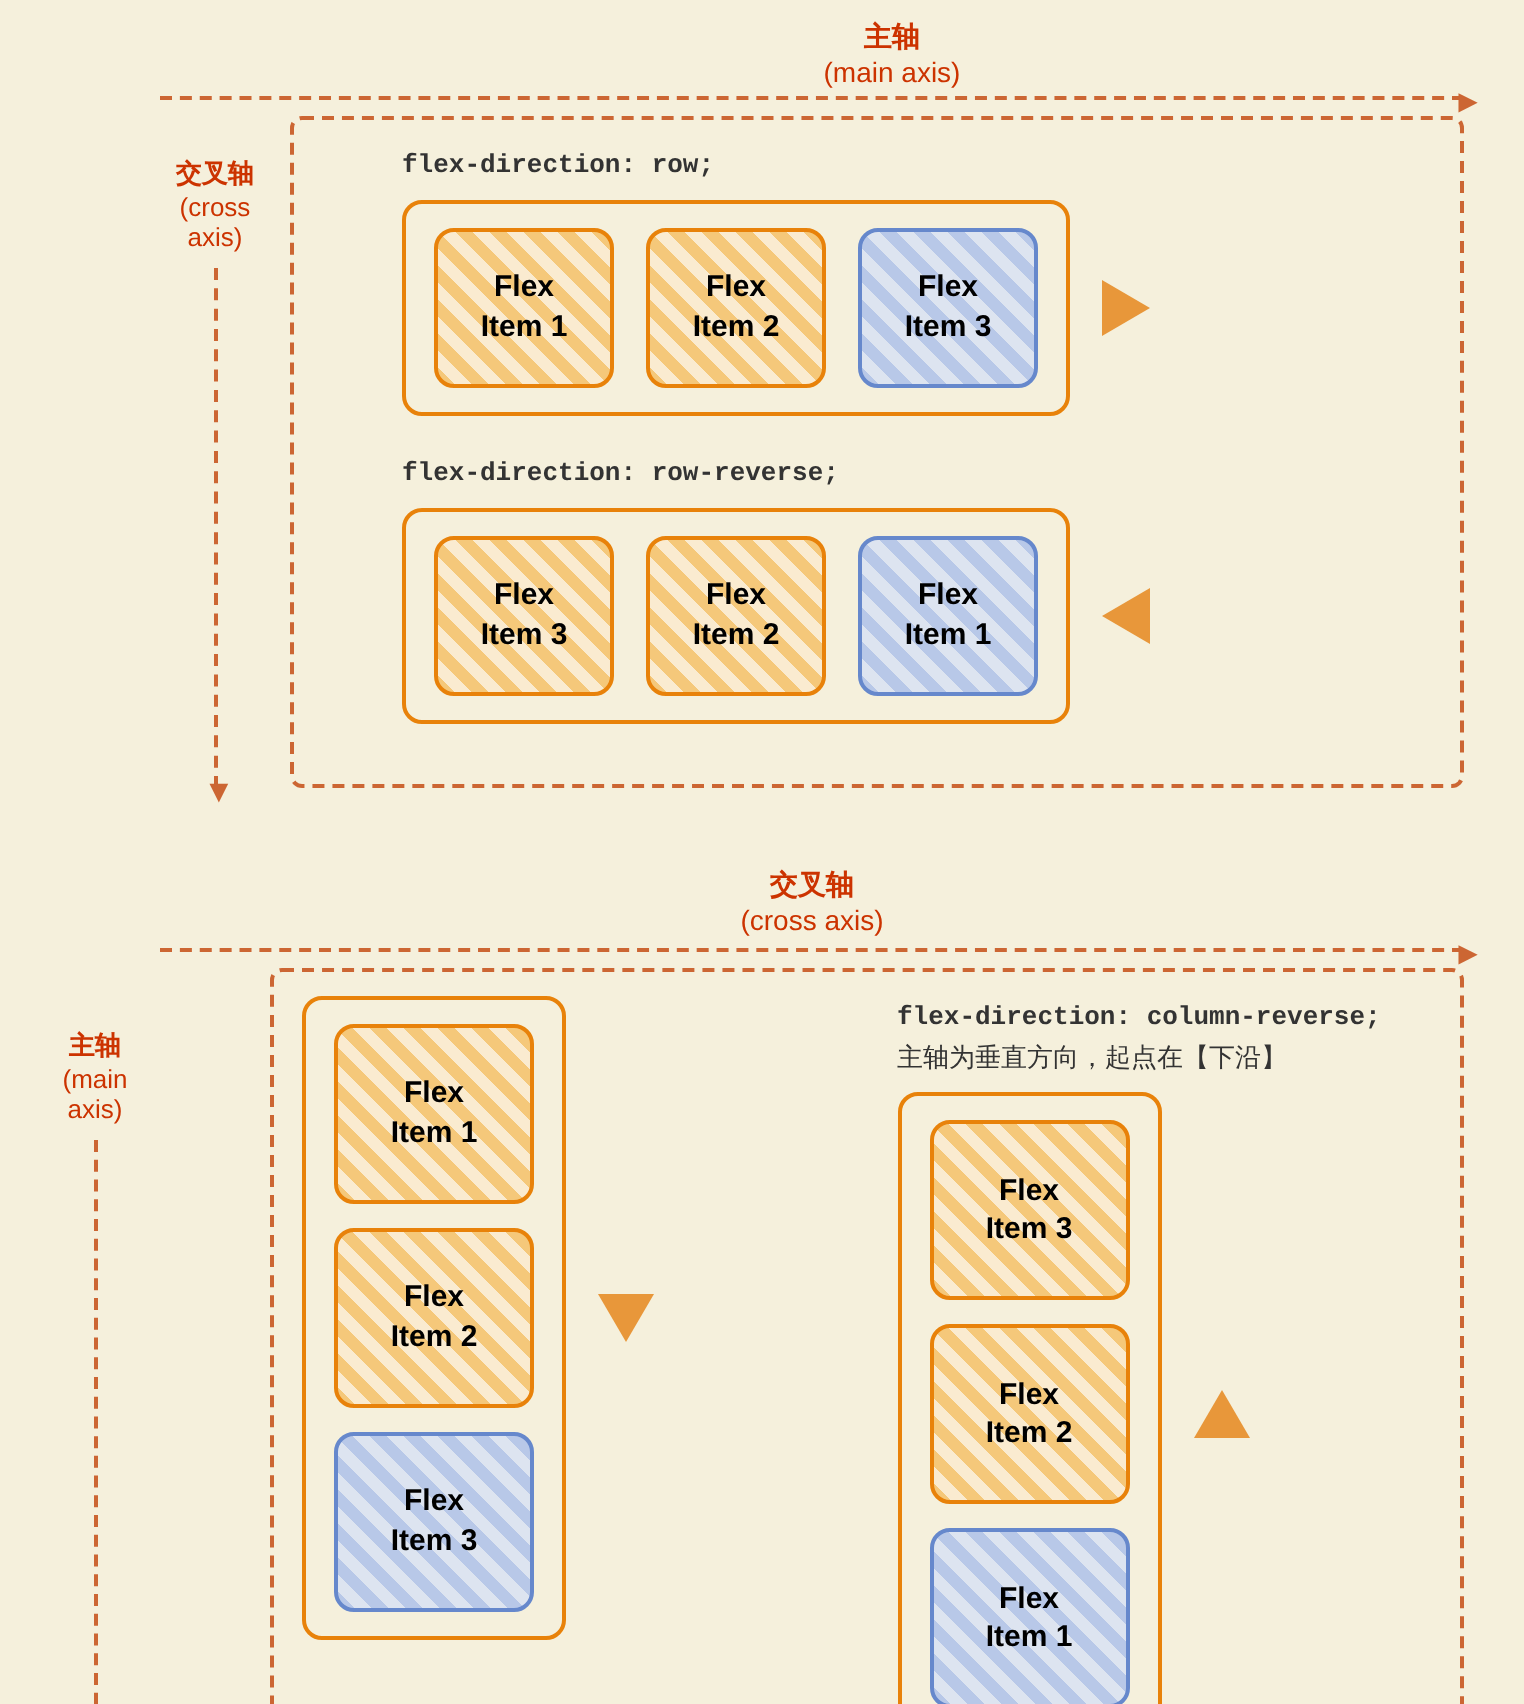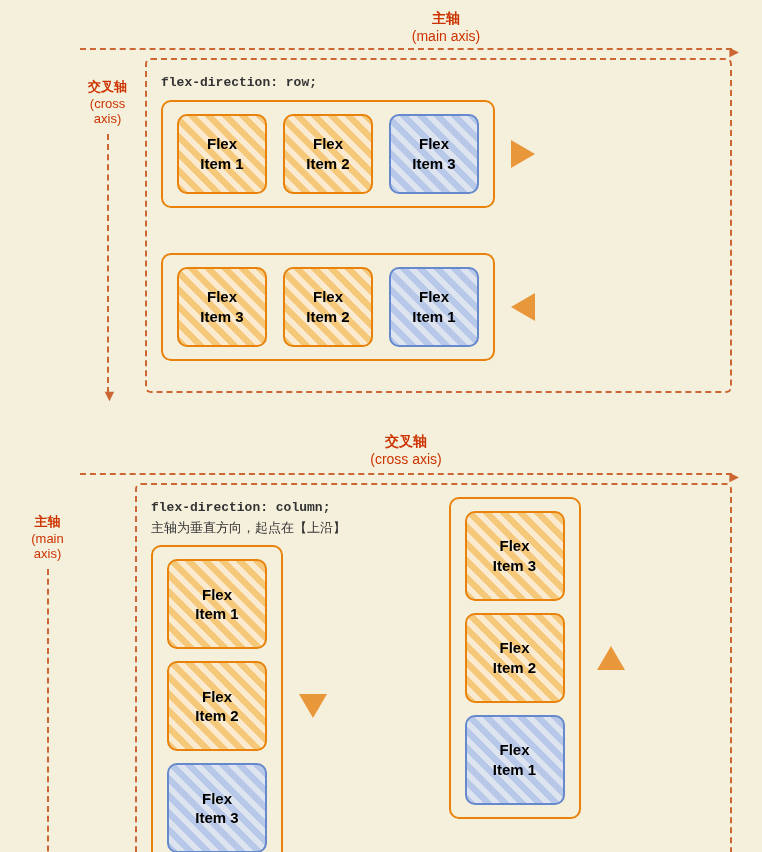--- a/index.html
+++ b/index.html
@@ -138,20 +138,21 @@
       line-height: 1.6;
     }
 
     .direction-label .code {
       font-family: 'Courier New', monospace;
       font-weight: bold;
     }
 
     .direction-block {
       margin-bottom: 18px;
+      margin-left: 40px;
     }
 
     
     .row-with-arrow {
       display: flex;
       align-items: center;
       gap: 16px;
     }
 
     .cross-axis-top-bottom {
@@ -251,21 +252,21 @@
             <div class="flex-item flex-item-orange">Flex<br>Item 1</div>
             <div class="flex-item flex-item-orange">Flex<br>Item 2</div>
             <div class="flex-item flex-item-blue">Flex<br>Item 3</div>
           </div>
           <div class="arrow-right"></div>
         </div>
       </div>
 
       <div class="direction-block">
         <div class="direction-label">
-          <br>
+          <span class="code">flex-direction: row-reverse;</span><br>
         </div>
         <div class="row-with-arrow">
           <div class="flex-row-container">
             <div class="flex-item flex-item-orange">Flex<br>Item 3</div>
             <div class="flex-item flex-item-orange">Flex<br>Item 2</div>
             <div class="flex-item flex-item-blue">Flex<br>Item 1</div>
           </div>
           <div class="arrow-left"></div>
         </div>
       </div>
@@ -298,35 +299,35 @@
       <div style="flex:1; width:2px; border-left: 2px dashed #cc6633; margin: 8px auto 0; position:relative;">
         
       </div>
     </div>
 
     <div class="dashed-outer-bottom" style="flex:1;">
 
       <div class="bottom-columns-row">
 
         <div class="column-section">
-          <div class="direction-label">
-            <span class="code">flex-direction: column;</span><br>
-            <span>主轴为垂直方向，起点在【上沿】</span>
-          </div>
           <div class="col-with-arrow">
             <div class="flex-col-container">
               <div class="flex-item-col flex-item-orange">Flex<br>Item 1</div>
               <div class="flex-item-col flex-item-orange">Flex<br>Item 2</div>
               <div class="flex-item-col flex-item-blue">Flex<br>Item 3</div>
             </div>
             <div class="arrow-down"></div>
           </div>
         </div>
 
         <div class="column-section">
+          <div class="direction-label">
+            <span class="code">flex-direction: column-reverse;</span><br>
+            <span>主轴为垂直方向，起点在【下沿】</span>
+          </div>
           <div class="col-with-arrow">
             <div class="flex-col-container">
               <div class="flex-item-col flex-item-orange">Flex<br>Item 3</div>
               <div class="flex-item-col flex-item-orange">Flex<br>Item 2</div>
               <div class="flex-item-col flex-item-blue">Flex<br>Item 1</div>
             </div>
             <div class="arrow-up"></div>
           </div>
         </div>
 

